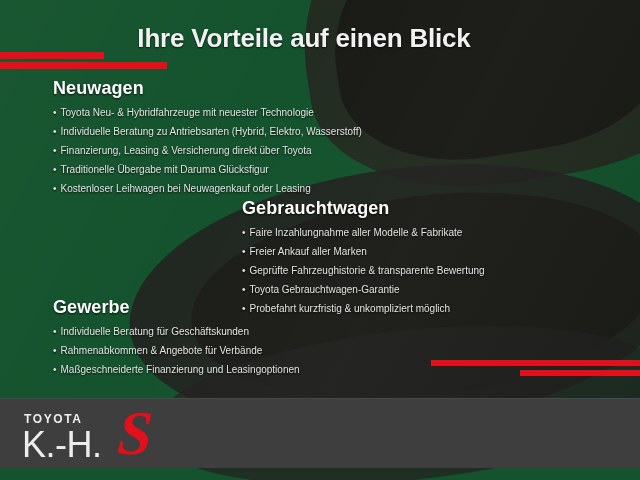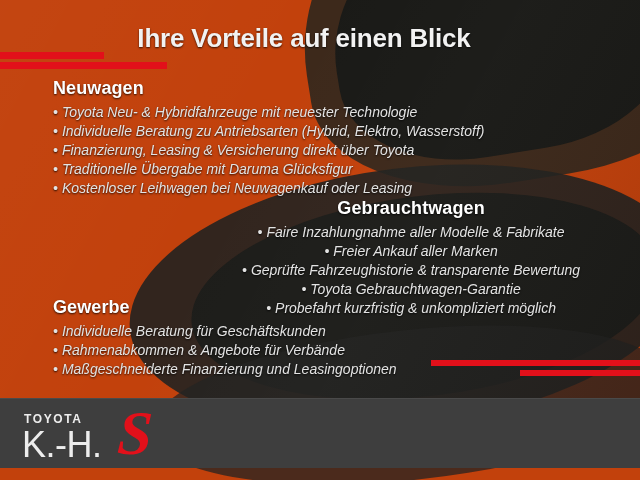--- a/index.html
+++ b/index.html
@@ -7,21 +7,21 @@
   body {
     font-family:"Liberation Sans", sans-serif;
     background:#1b1b19;
     position:relative;
   }
 
   
   #stage {
     position:absolute; inset:0;
     width:640px; height:480px;
-    background:#c2410c;
+    background:#14532d;
     overflow:hidden;
   }
 
   
   .bg-shape { position:absolute; border-radius:50%; pointer-events:none; }
   .bg-arc-1 {
     left:300px; top:-150px; width:430px; height:330px;
     border:58px solid #26261f;
     border-radius:60% 60% 52% 52% / 70% 70% 40% 40%;
     transform:rotate(-9deg);
@@ -68,34 +68,33 @@
   
   .rule { position:absolute; background:#e2101a; }
   .rule-tl-1 { left:0;   top:52px;  width:104px; height:7px; }
   .rule-tl-2 { left:0;   top:62px;  width:167px; height:7px; }
   .rule-br-1 { left:431px; top:360px; width:209px; height:6px; }
   .rule-br-2 { left:520px; top:370px; width:120px; height:6px; }
 
   
   .block { position:absolute; }
   .block-new  { left:53px;  top:78px;  }
-  .block-used { left:242px; top:198px;text-align:center; }
+  .block-used { left:242px; top:198px; }
   .block-biz  { left:53px;  top:297px; }
 
   .block h2 {
     font-size:18px; font-weight:bold; color:#ffffff;
     margin-bottom:4px; letter-spacing:.1px;
     text-shadow:0 1px 2px rgba(0,0,0,.8);
   }
   .block ul { list-style:none; }
   .block li {
-    font-size:14px; color:#e3e3e3; line-height:19px;
+    font-size:10px; color:#e3e3e3; line-height:19px;
     white-space:nowrap;
     text-shadow:0 1px 2px rgba(0,0,0,.8);
-    font-style:italic;
   }
   .block li .bullet { color:#e3e3e3; margin-right:4px; }
 
   
   .footer {
     position:absolute; left:0; top:398px; width:640px; height:70px;
     background:#3e3e3e;
     border-top:1px solid #4a4a4a;
   }
 

